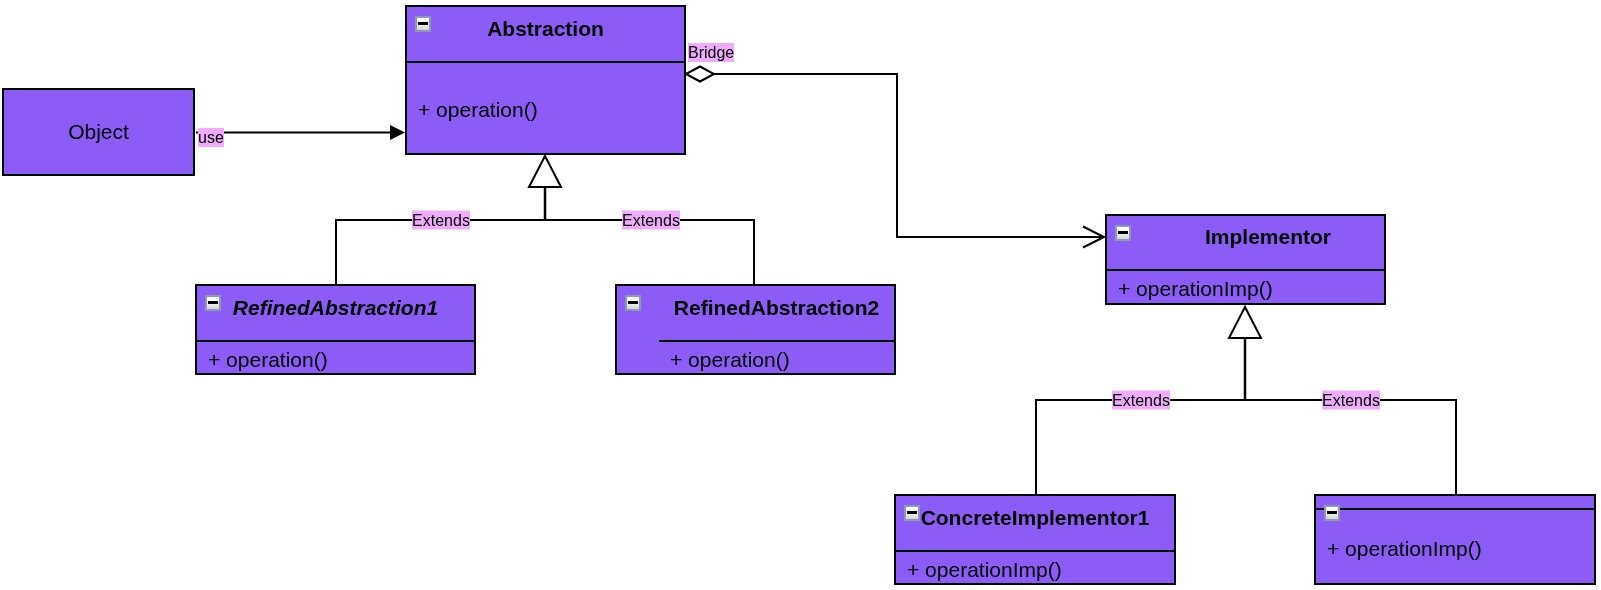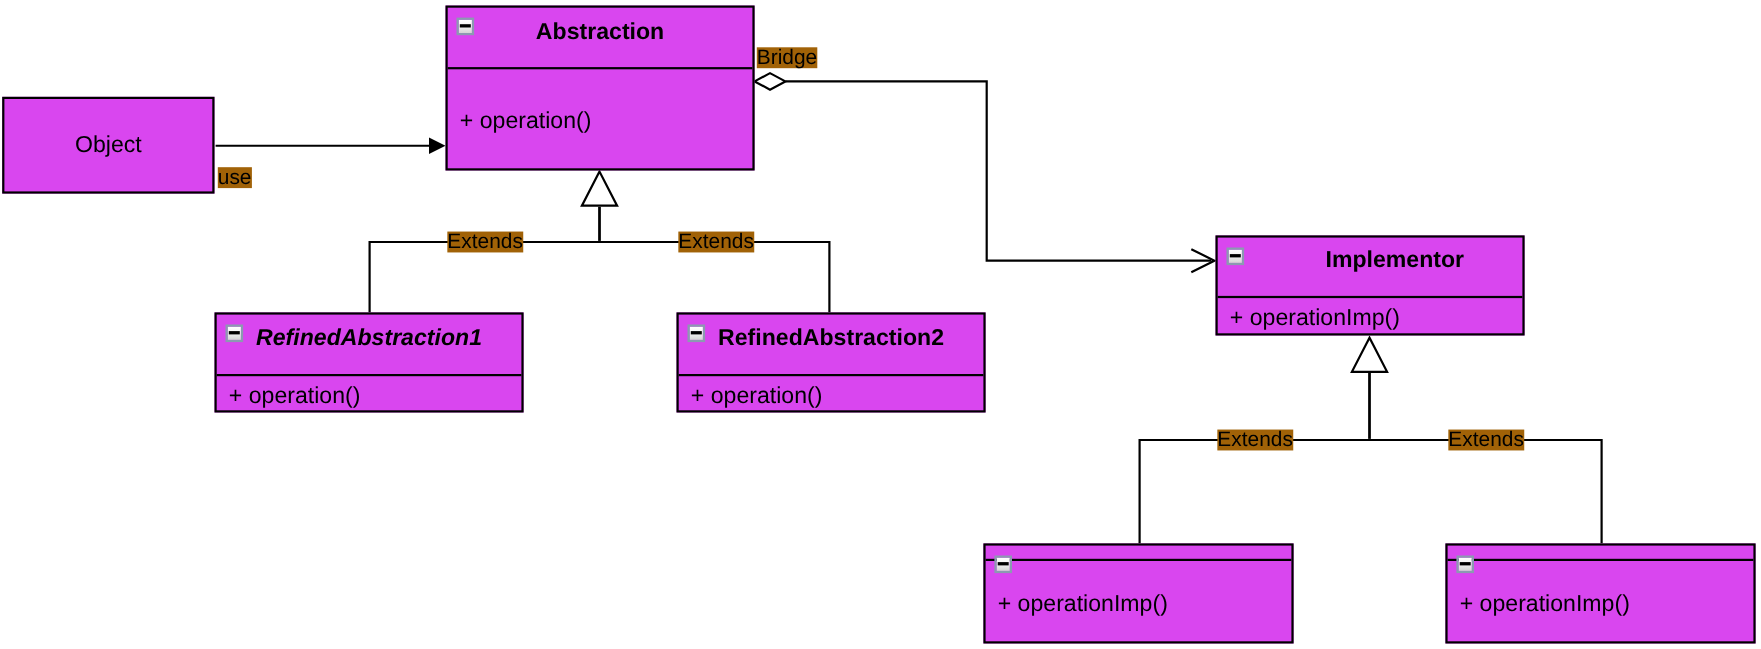--- a/index.html
+++ b/index.html
@@ -16,21 +16,21 @@
     color: #000000;
     overflow: hidden;
   }
   #edges {
     position: absolute;
     left: 0;
     top: 0;
   }
   .node {
     position: absolute;
-    background: #d946ef;
+    background: #8b5cf6;
     border: 2px solid #000000;
     box-sizing: border-box;
     display: flex;
     flex-direction: column;
   }
   .row-title {
     display: flex;
     align-items: center;
     justify-content: center;
     font-weight: bold;
@@ -72,23 +72,23 @@
     content: "";
     position: absolute;
     left: 1px;
     top: 4px;
     width: 10px;
     height: 3px;
     background: #000000;
   }
   .edge-label {
     position: absolute;
-    font-size: 19px;
+    font-size: 16px;
     line-height: 19px;
-    background: #a16207;
+    background: #f0abfc;
     white-space: nowrap;
   }
   .edge-label.centered {
     transform: translate(-50%, -50%);
     text-align: center;
   }
 </style>
 </head>
 <body>
 
@@ -129,42 +129,43 @@
     <div class="row-title" style="height:42px;">Abstraction</div>
     <div class="row-member">+ operation()</div>
   </div>
 
   <div class="node" style="left:195px; top:284px; width:281px; height:91px;">
     <span class="collapse"></span>
     <div class="row-title" style="height:42px;font-style:italic;">RefinedAbstraction1</div>
     <div class="row-member">+ operation()</div>
   </div>
 
-  <div class="node" style="left:615px; top:284px; width:281px; height:91px;">
+  <div class="node" style="left:615px; top:284px; width:281px; height:91px;padding-left:42px;">
     <span class="collapse"></span>
     <div class="row-title" style="height:42px;">RefinedAbstraction2</div>
     <div class="row-member">+ operation()</div>
   </div>
 
   <div class="node" style="left:1105px; top:214px; width:281px; height:91px;">
     <span class="collapse"></span>
     <div class="row-title" style="height:41px;margin-left:45px;">Implementor</div>
     <div class="row-member">+ operationImp()</div>
   </div>
 
   <div class="node" style="left:894px; top:494px; width:282px; height:91px;">
     <span class="collapse"></span>
+    <div class="row-title" style="height:42px;">ConcreteImplementor1</div>
     <div class="row-member">+ operationImp()</div>
   </div>
 
   <div class="node" style="left:1314px; top:494px; width:282px; height:91px;">
     <span class="collapse"></span>
     <div class="row-member">+ operationImp()</div>
   </div>
 
-  <div class="edge-label" style="left:198px; top:152px;">use</div>
+  <div class="edge-label" style="left:198px; top:128px;">use</div>
   <div class="edge-label" style="left:688px; top:43px;">Bridge</div>
   <div class="edge-label centered" style="left:441px; top:220px;">Extends</div>
   <div class="edge-label centered" style="left:651px; top:220px;">Extends</div>
   <div class="edge-label centered" style="left:1141px; top:400px;">Extends</div>
   <div class="edge-label centered" style="left:1351px; top:400px;">Extends</div>
 
 </div>
 
 </body></html>

